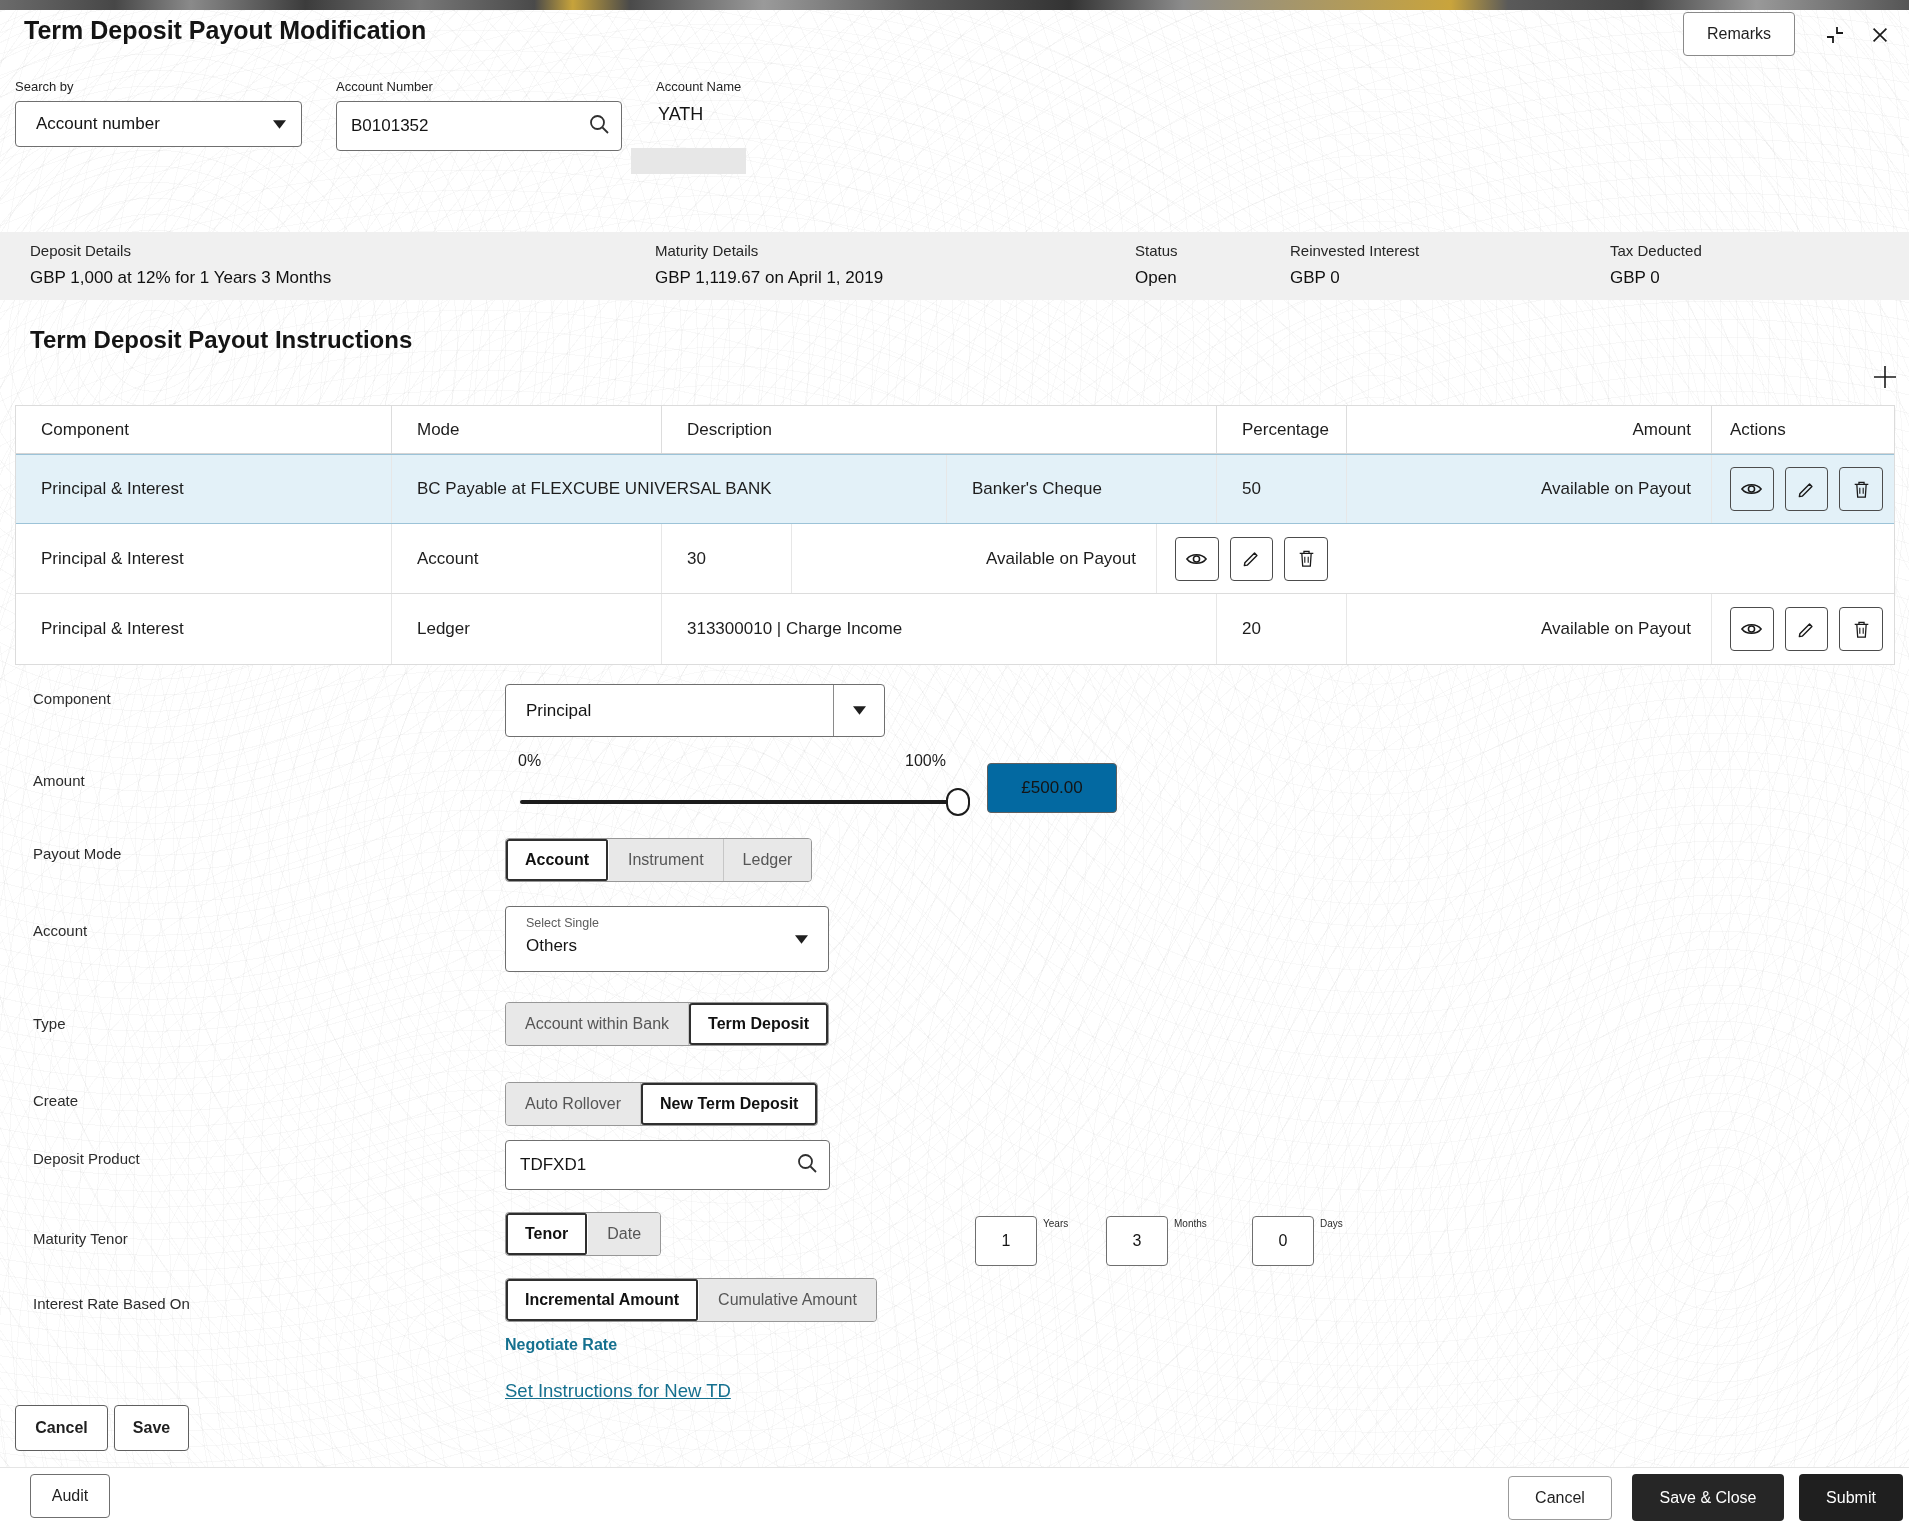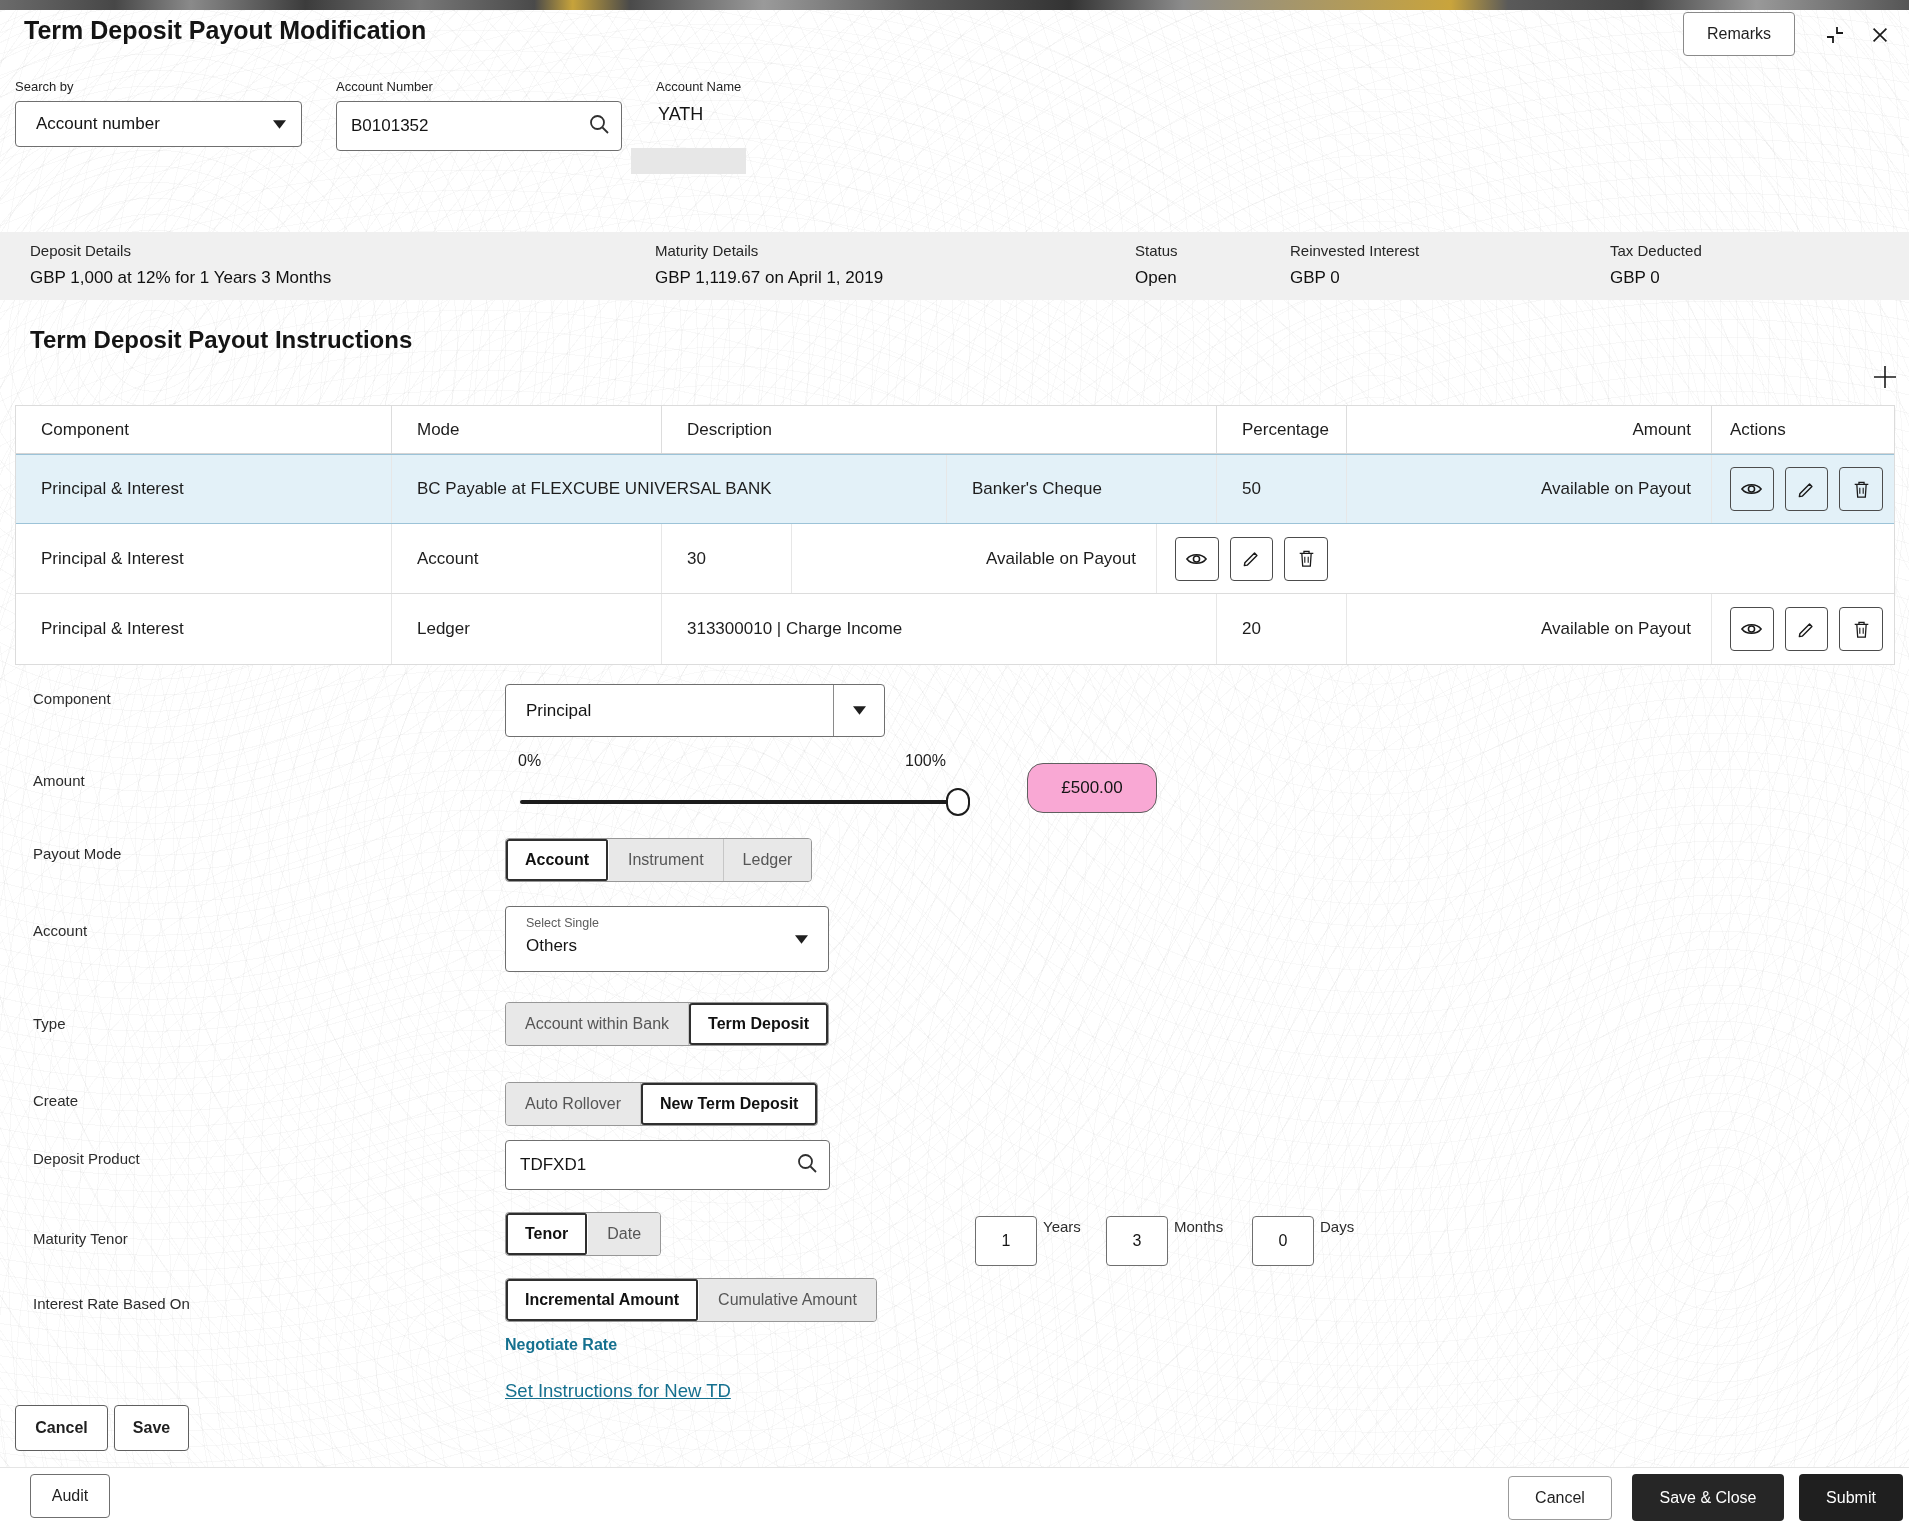--- a/index.html
+++ b/index.html
@@ -96,34 +96,34 @@
   .seg.sel {
     background:#fff; color:#111; font-weight:700;
     box-shadow:inset 0 0 0 2px #2f2f2f; border-radius:3px; border-right-color:transparent;
   }
 
   .slider-track { height:4px; background:#1c1c1c; border-radius:2px; }
   .slider-handle {
     width:24px; height:28px; background:#fff; border:2.5px solid #1c1c1c; border-radius:13px; cursor:pointer;
   }
   .amount-box {
-    border:1px solid #5f5f5f; border-radius:16px; background:#f9a8d4;
-    display:flex; align-items:center; justify-content:center; font-size:17px; color:#141414;margin-left:40px;
+    border:1px solid #5f5f5f; border-radius:4px; background:#0369a1;
+    display:flex; align-items:center; justify-content:center; font-size:17px; color:#141414;
   }
 
   .combo-box { background:#fff; border:1px solid #6f6f6f; border-radius:4px; cursor:pointer; }
   .combo-box .cb-small { position:absolute; left:20px; top:9px; font-size:12.5px; color:#5c5c5c; }
   .combo-box .cb-value { position:absolute; left:20px; top:29px; font-size:17px; color:#141414; }
   .combo-box .cb-chev { position:absolute; right:20px; top:50%; transform:translateY(-50%); }
 
   .tenor-input {
     border:1px solid #6f6f6f; border-radius:4px; background:#fff;
     font-family:inherit; font-size:16px; color:#141414; text-align:center; outline:none; width:100%; height:100%;
   }
-  .unit-label { font-size:15px; color:#2c2c2c; }
+  .unit-label { font-size:10px; color:#2c2c2c; }
 
   .link { color:#15708f; cursor:pointer; white-space:nowrap; }
 
   .footer-bar { left:0; top:1468px; width:1909px; height:54px; background:#fff; box-shadow:0 -1px 0 #e5e5e5; z-index:2; }
   .dark-btn {
     display:flex; align-items:center; justify-content:center;
     background:#262626; color:#fff; border:none; border-radius:4px;
     font-family:inherit; font-size:16px; cursor:pointer;
   }
 </style>

